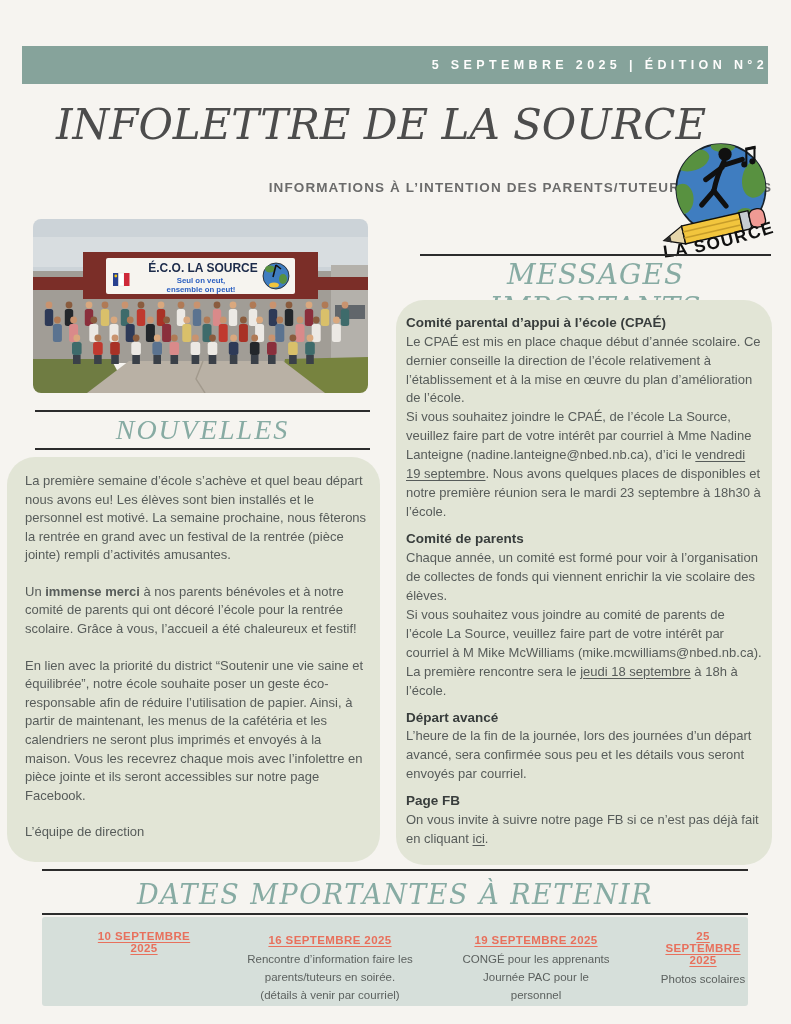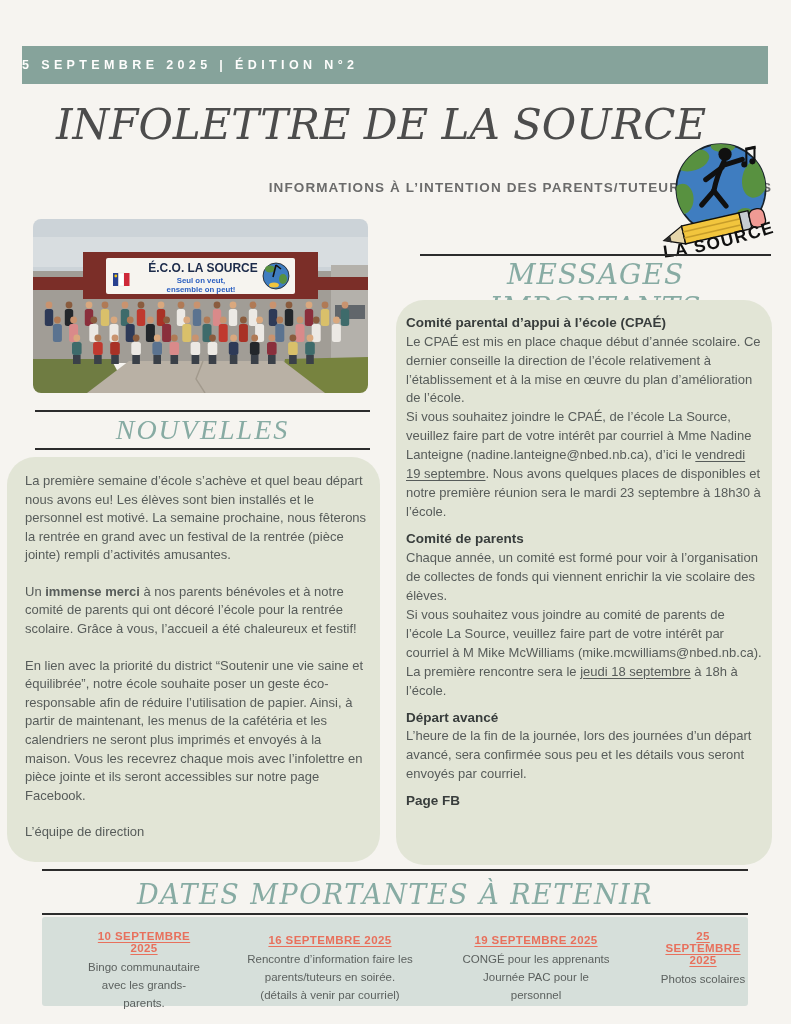--- a/index.html
+++ b/index.html
@@ -13,21 +13,21 @@
     --c-body_ink:#575c5a;
     --c-bold_ink:#383d3c;
     --c-date_accent:#e8705c;
   }
   *{margin:0;padding:0;box-sizing:border-box;}
   html,body{background:#e9e7e3;}
   .page{position:relative;width:791px;height:1024px;background:var(--c-page_bg);
         font-family:"Liberation Sans",sans-serif;overflow:hidden;margin:0 auto;}
 
   .banner{position:absolute;left:22px;top:46px;width:746px;height:38px;
-          background:var(--c-banner_bg);display:flex;align-items:center;justify-content:flex-start;}
+          background:var(--c-banner_bg);display:flex;align-items:center;justify-content:flex-end;}
   .banner span{color:#fdfdfc;font-size:12.5px;font-weight:700;letter-spacing:.35em;white-space:nowrap;}
 
   .title{position:absolute;left:0;top:100px;width:762px;text-align:center;
          font-family:"DejaVu Serif",serif;font-style:italic;font-weight:400;
          font-size:42px;color:var(--c-title_ink);letter-spacing:0;}
   .subtitle{position:absolute;left:0;top:180px;width:772px;text-align:right;
             font-size:13.5px;font-weight:600;letter-spacing:1.1px;color:#6b6b6b;}
 
   .logo{position:absolute;left:656px;top:138px;width:134px;height:132px;}
 
@@ -284,30 +284,30 @@
       <h3>Comité de parents</h3>
       <p><span>Chaque année, un comité est formé pour voir à l’organisation de collectes de fonds qui viennent enrichir la vie scolaire des élèves.
 Si vous souhaitez vous joindre au comité de parents de l’école La Source, veuillez faire part de votre intérêt par courriel à M Mike McWilliams (mike.mcwilliams@nbed.nb.ca). La première rencontre sera le </span><span class="u">jeudi 18 septembre</span><span> à 18h à l’école.</span></p>
     </section>
     <section>
       <h3>Départ avancé</h3>
       <p><span>L’heure de la fin de la journée, lors des journées d’un départ avancé, sera confirmée sous peu et les détails vous seront envoyés par courriel.</span></p>
     </section>
     <section>
       <h3>Page FB</h3>
+      <p><span>On vous invite à suivre notre page FB si ce n’est pas déjà fait en cliquant </span><span class="u link">ici</span><span>.</span></p>
     </section>
   </section>
 
   <div class="sechead dates">
     <h2 style="font:inherit;">DATES MPORTANTES À RETENIR</h2>
   </div>
   <div class="dates-strip">
     <div class="date-item">
       <span class="date-label">10 SEPTEMBRE 2025</span>
-      <p class="date-text">Bingo communautaire avec les grands-parents.</p>
     </div>
     <div class="date-item">
       <span class="date-label">16 SEPTEMBRE 2025</span>
       <p class="date-text">Rencontre d’information faire les parents/tuteurs en soirée.
 (détails à venir par courriel)</p>
     </div>
     <div class="date-item">
       <span class="date-label">19 SEPTEMBRE 2025</span>
       <p class="date-text">CONGÉ pour les apprenants
 Journée PAC pour le personnel</p>

